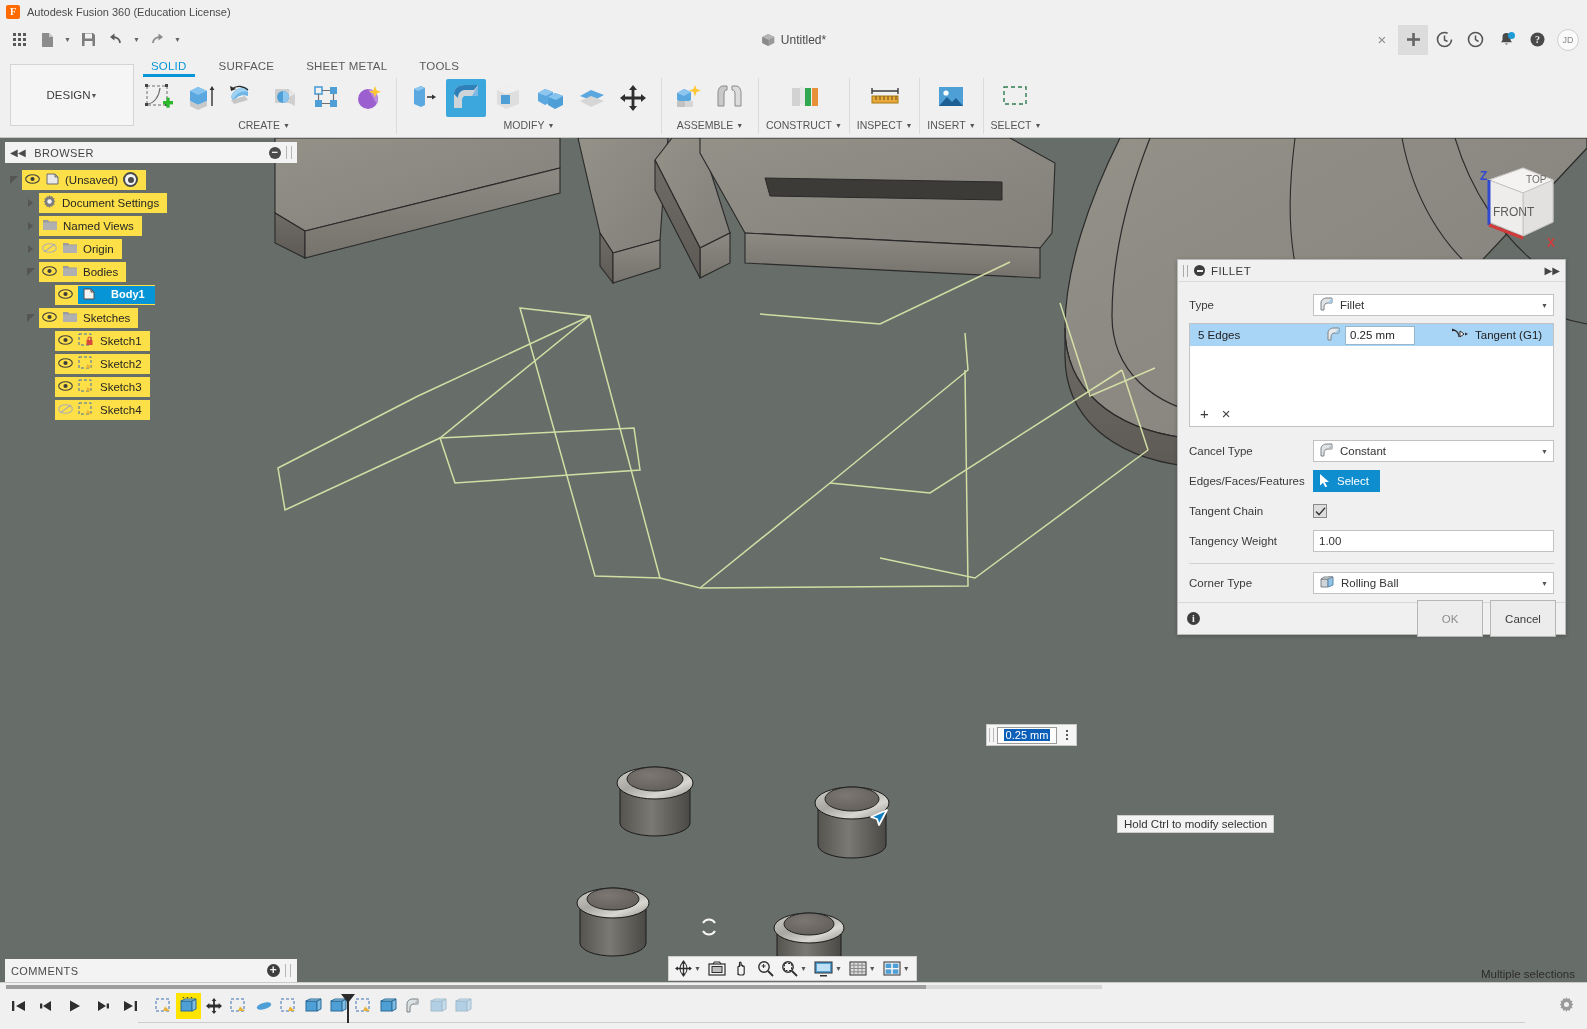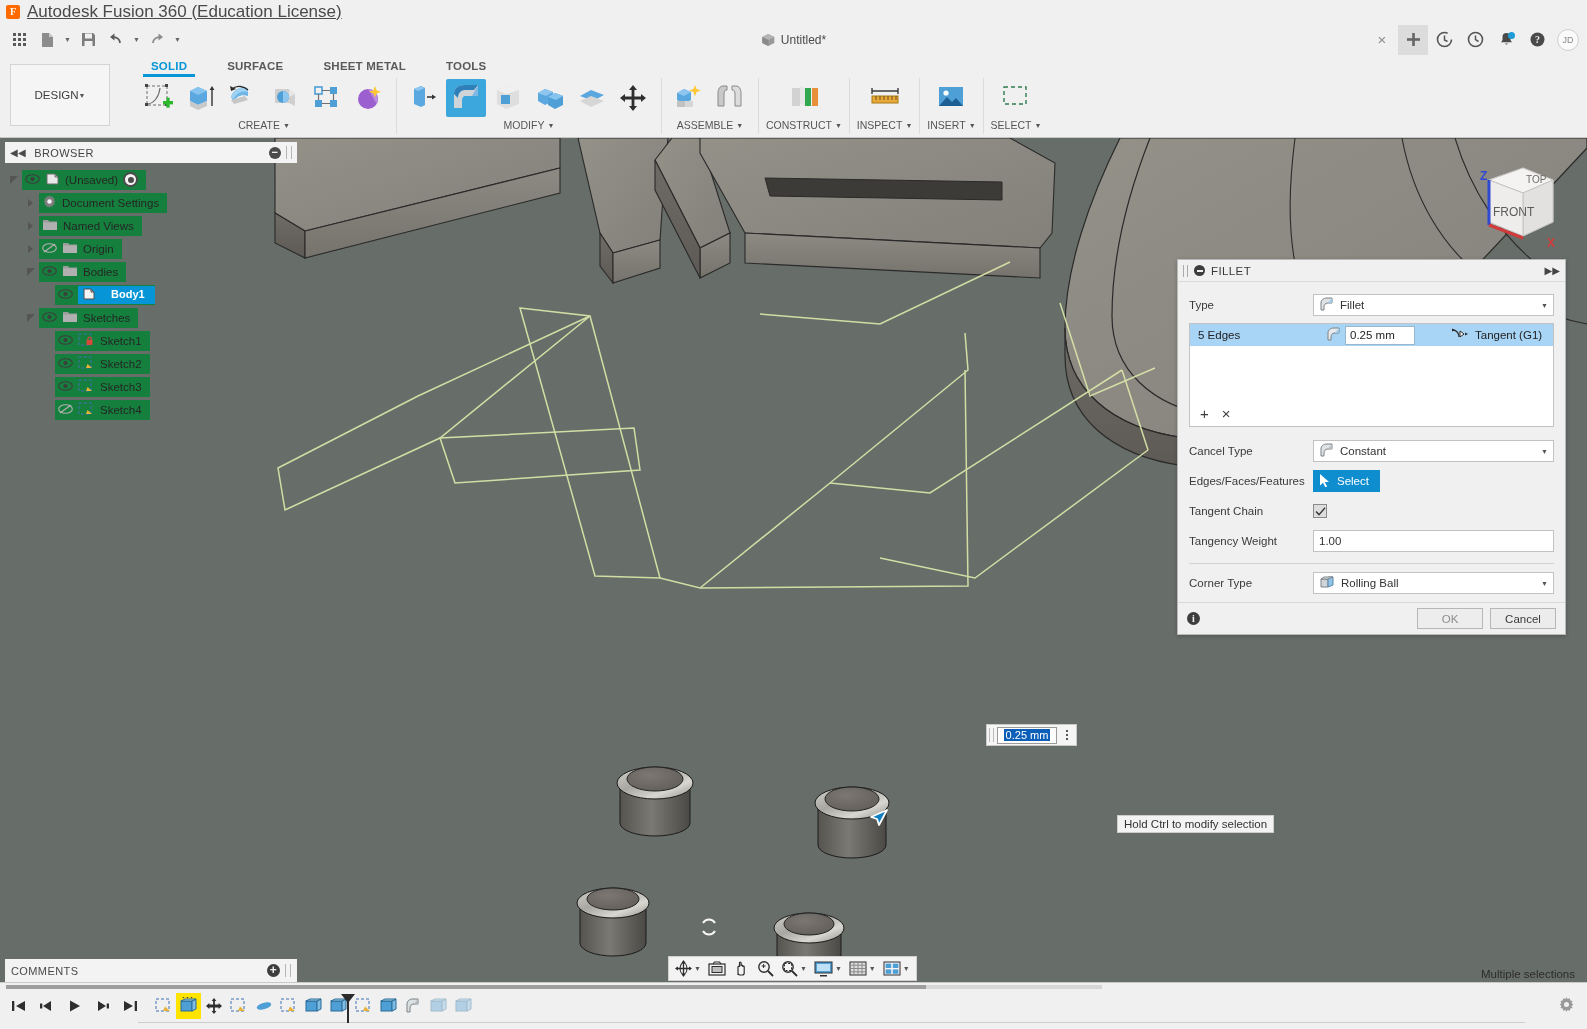--- a/index.html
+++ b/index.html
@@ -15,21 +15,21 @@
   .titlebar {
     position: absolute; left: 0; top: 0; width: 1587px; height: 23px;
     background: #f0f0f0; display: flex; align-items: center; gap: 7px;
     padding-left: 6px;
   }
   .fusion-logo {
     width: 14px; height: 14px; background: #ff6b00; border-radius: 2px;
     color: #fff; font-size: 10px; font-weight: bold; line-height: 14px;
     text-align: center; font-family: "Liberation Serif", serif;
   }
-  .title-text { font-size: 17px; color: #4a4a4a; text-decoration: underline; }
+  .title-text { font-size: 11px; color: #4a4a4a; }
 
   
   .qatbar {
     position: absolute; left: 0; top: 23px; width: 1587px; height: 33px;
     background: #f0f0f0; display: flex; align-items: center;
   }
   .qat-left { display: flex; align-items: center; gap: 2px; padding-left: 6px; }
   .qat-btn {
     width: 26px; height: 24px; display: flex; align-items: center;
     justify-content: center; cursor: pointer; color: #606060;
@@ -59,27 +59,27 @@
     position: absolute; right: 6px; top: 7px; width: 7px; height: 7px;
     background: #1f9bd7; border-radius: 50%;
   }
 
   
   .ribbon {
     position: absolute; left: 0; top: 56px; width: 1587px; height: 82px;
     background: #f0f0f0; border-bottom: 1px solid #c8c8c8;
   }
   .design-box {
-    position: absolute; left: 10px; top: 8px; width: 100px; height: 62px;
+    position: absolute; left: 10px; top: 8px; width: 124px; height: 62px;
     border: 1px solid #d4d4d4; background: #f5f5f5;
     display: flex; align-items: center; justify-content: center;
     font-size: 11.5px; color: #3c3c3c; cursor: pointer; 
   }
   .ws-tabs {
-    position: absolute; left: 135px; top: 2px; display: flex; gap: 8px; font-weight: bold;
+    position: absolute; left: 135px; top: 2px; display: flex; gap: 0px;
   }
   .ws-tab {
     font-size: 11.5px; color: #5a5a5a; padding: 2px 16px 4px 16px;
     cursor: pointer; position: relative; letter-spacing: .2px;
   }
   .ws-tab.active { color: #0696d7; }
   .ws-tab.active::after {
     content: ''; position: absolute; left: 8px; right: 8px; bottom: -1px;
     height: 3px; background: #0696d7;
   }
@@ -134,21 +134,21 @@
   }
   .tarrow .tri-c {
     width: 0; height: 0; border-left: 5px solid #555;
     border-top: 4px solid transparent; border-bottom: 4px solid transparent;
   }
   .tarrow .tri-o {
     width: 0; height: 0; border-left: 8px solid #555;
     border-bottom: 8px solid transparent;
   }
   .tlabel-wrap {
-    display: flex; align-items: center; background: #15803d; height: 20px;
+    display: flex; align-items: center; background: #fde047; height: 20px;
     padding: 0 8px 0 3px; gap: 5px;
   }
   .eye { width: 15px; height: 14px; flex: 0 0 auto; }
   .tname { font-size: 11.5px; color: #252525; }
   .chip-body {
     background: #0696d7; color: #fff; padding: 1px 10px 2px 4px;
     display: flex; align-items: center; gap: 15px; font-weight: bold;
     font-size: 11px;
   }
   .rad-btn {
@@ -229,21 +229,21 @@
   .dlg-footer {
     height: 32px; border-top: 1px solid #d8d8d8; display: flex;
     align-items: center; padding: 0 9px; background: #f0f0f0;
   }
   .info-i {
     width: 13px; height: 13px; border-radius: 50%; background: #3d3d3d;
     color: #f0f0f0; font-size: 10px; line-height: 13px; text-align: center;
     font-family: "Liberation Serif", serif; font-weight: bold; cursor: pointer;
   }
   .btn {
-    height: 21px; min-width: 66px; border: 1px solid #b6b6b6; background: #ececec;
+    height: 37px; min-width: 66px; border: 1px solid #b6b6b6; background: #ececec;
     font-size: 11.5px; color: #555; cursor: pointer; margin-left: 7px;
     display: flex; align-items: center; justify-content: center;
   }
   .btn.ok { color: #8d8d8d; background: #ededed; }
   .btn.cancel { color: #3a3a3a; }
 
   
   .val-box {
     position: absolute; left: 986px; top: 724px; height: 22px;
     background: #f5f5f5; border: 1px solid #c9c9c9;

